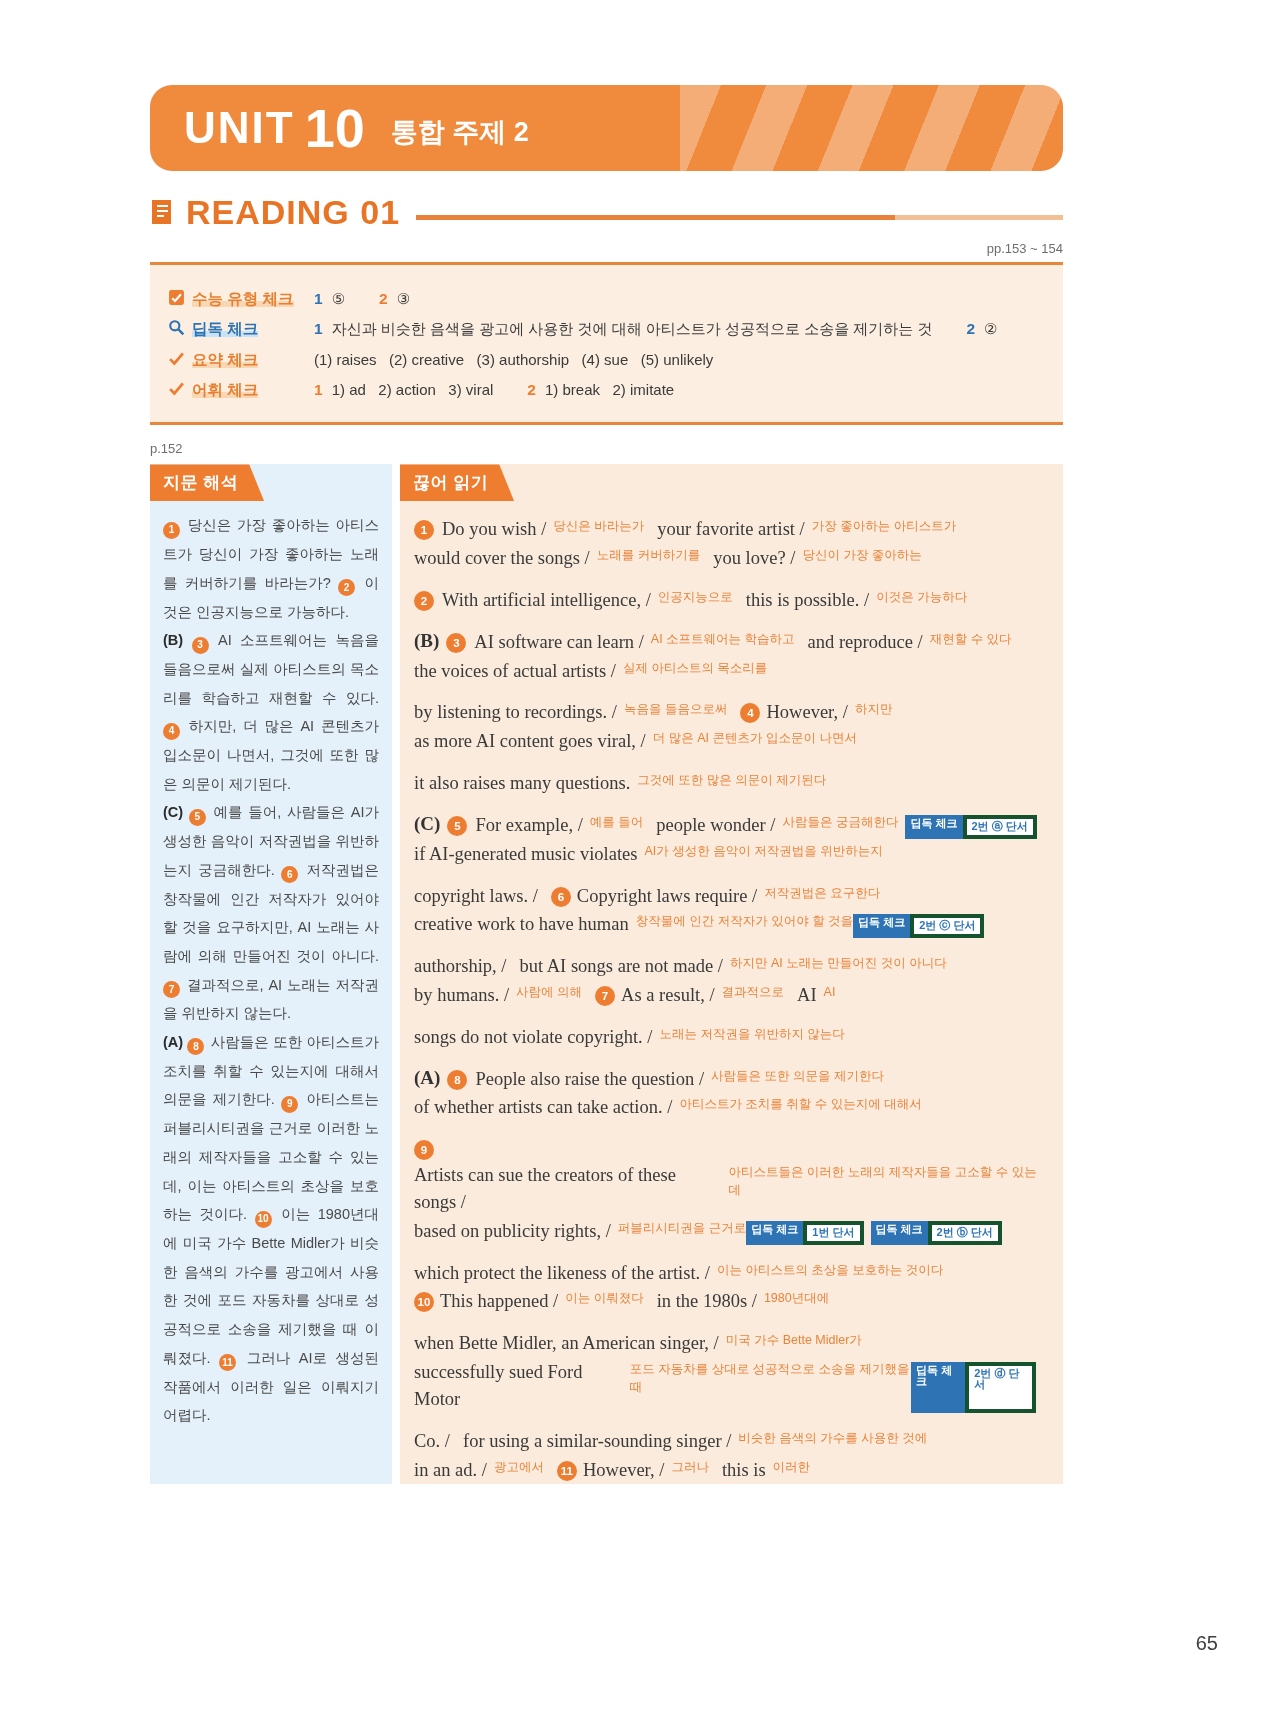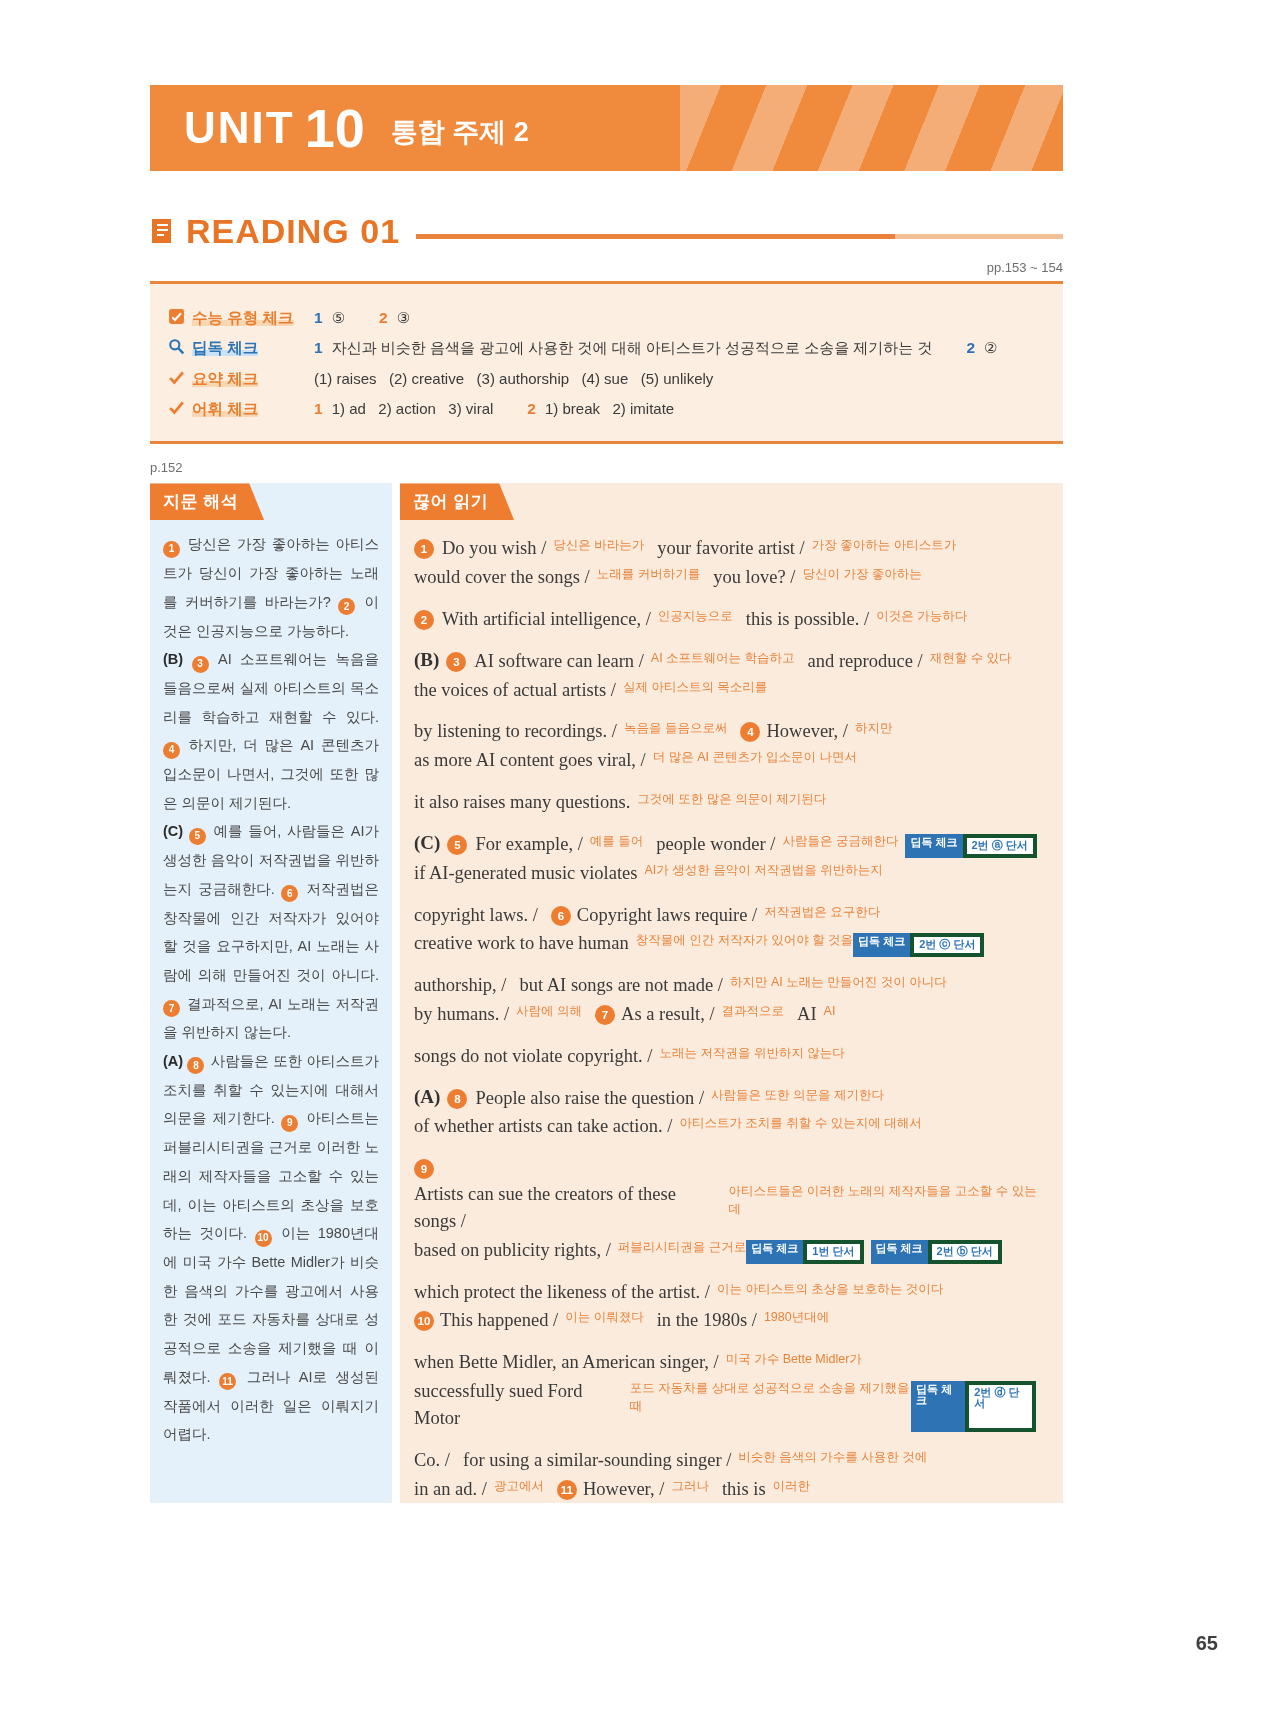--- a/index.html
+++ b/index.html
@@ -1,29 +1,29 @@
 <!DOCTYPE html>
 <html><head>
 <meta charset="utf-8">
 <style>
   html,body{margin:0;padding:0;background:#ffffff;}
   body{font-family:"Liberation Sans", sans-serif; -webkit-font-smoothing:antialiased;}
   .page{position:relative;width:1270px;height:1713px;background:#ffffff;overflow:hidden;}
   .content{position:absolute;left:150px;top:85px;width:913px;}
 
   
-  .banner{height:86px;background:#F08A3C;position:relative;overflow:hidden;display:flex;align-items:center;padding-left:34px;box-sizing:border-box;}
+  .banner{height:86px;background:#F08A3C;position:relative;overflow:hidden;display:flex;align-items:center;padding-left:34px;box-sizing:border-box;border-radius:22px;}
   .banner .stripes{position:absolute;right:0;top:0;bottom:0;width:42%;
     background:repeating-linear-gradient(112deg, rgba(255,255,255,0.30) 0 38px, rgba(255,255,255,0) 38px 80px);}
   .banner .unit-label{color:#fff;font-size:44px;font-weight:bold;letter-spacing:2px;line-height:1;}
   .banner .unit-number{color:#fff;font-size:54px;font-weight:bold;margin-left:10px;line-height:1;}
   .banner .unit-subtitle{color:#fff;font-size:27px;font-weight:bold;margin-left:26px;margin-top:8px;line-height:1;}
 
   
-  .reading-row{display:flex;align-items:center;margin-top:39px;height:42px;}
+  .reading-row{display:flex;align-items:center;margin-top:20px;height:42px;}
   .reading-icon{width:28px;height:30px;flex:none;}
   .reading-title{font-size:34px;font-weight:800;color:#E87425;letter-spacing:1px;margin-left:8px;white-space:nowrap;}
   .reading-rule{flex:1;height:5px;margin-left:16px;margin-top:10px;
     background:linear-gradient(to right,#E8823B 0 74%,#F2C095 74% 100%);}
   .ref-top{text-align:right;color:#6E6E6E;font-size:13px;margin-top:8px;}
 
   
   .answer-box{margin-top:6px;background:#FCEFE1;border-top:3px solid #E8873C;border-bottom:3px solid #E8873C;
     padding:15px 20px 13px 18px;box-sizing:border-box;}
   .arow{display:flex;align-items:flex-start;margin:8px 0;}
@@ -68,21 +68,21 @@
   .seg{display:inline-flex;flex-direction:row;margin-right:13px;}
   .enrow{display:flex;align-items:flex-start;}
   .en{font-family:"Liberation Serif",serif;font-size:18.5px;color:#3A3A3A;line-height:1.45;}
   .ko{font-size:12.5px;color:#E8833A;margin-top:2px;padding-left:7px;line-height:1.4;}
   .badges{display:flex;gap:7px;margin-top:3px;padding-left:7px;}
   .badges.right{justify-content:flex-end;padding-left:0;padding-right:2px;}
   .badge{display:inline-flex;font-size:11px;font-weight:bold;line-height:1;}
   .badge .b1{background:#2E74B5;color:#fff;padding:3px 5px 3px 5px;}
   .badge .b2{border:4px solid #14532d;color:#2E74B5;background:#fff;padding:2px 5px;}
 
-  .page-number{position:absolute;right:52px;top:1632px;font-size:20px;color:#3F3F3F;font-weight:bold;}
+  .page-number{position:absolute;right:52px;top:1632px;font-size:20px;color:#3F3F3F;}
 </style>
 </head>
 <body>
 
 <div class="page">
   <div class="content">
 
     <div class="banner">
       <span class="stripes"></span>
       <span class="unit-label">UNIT</span>

